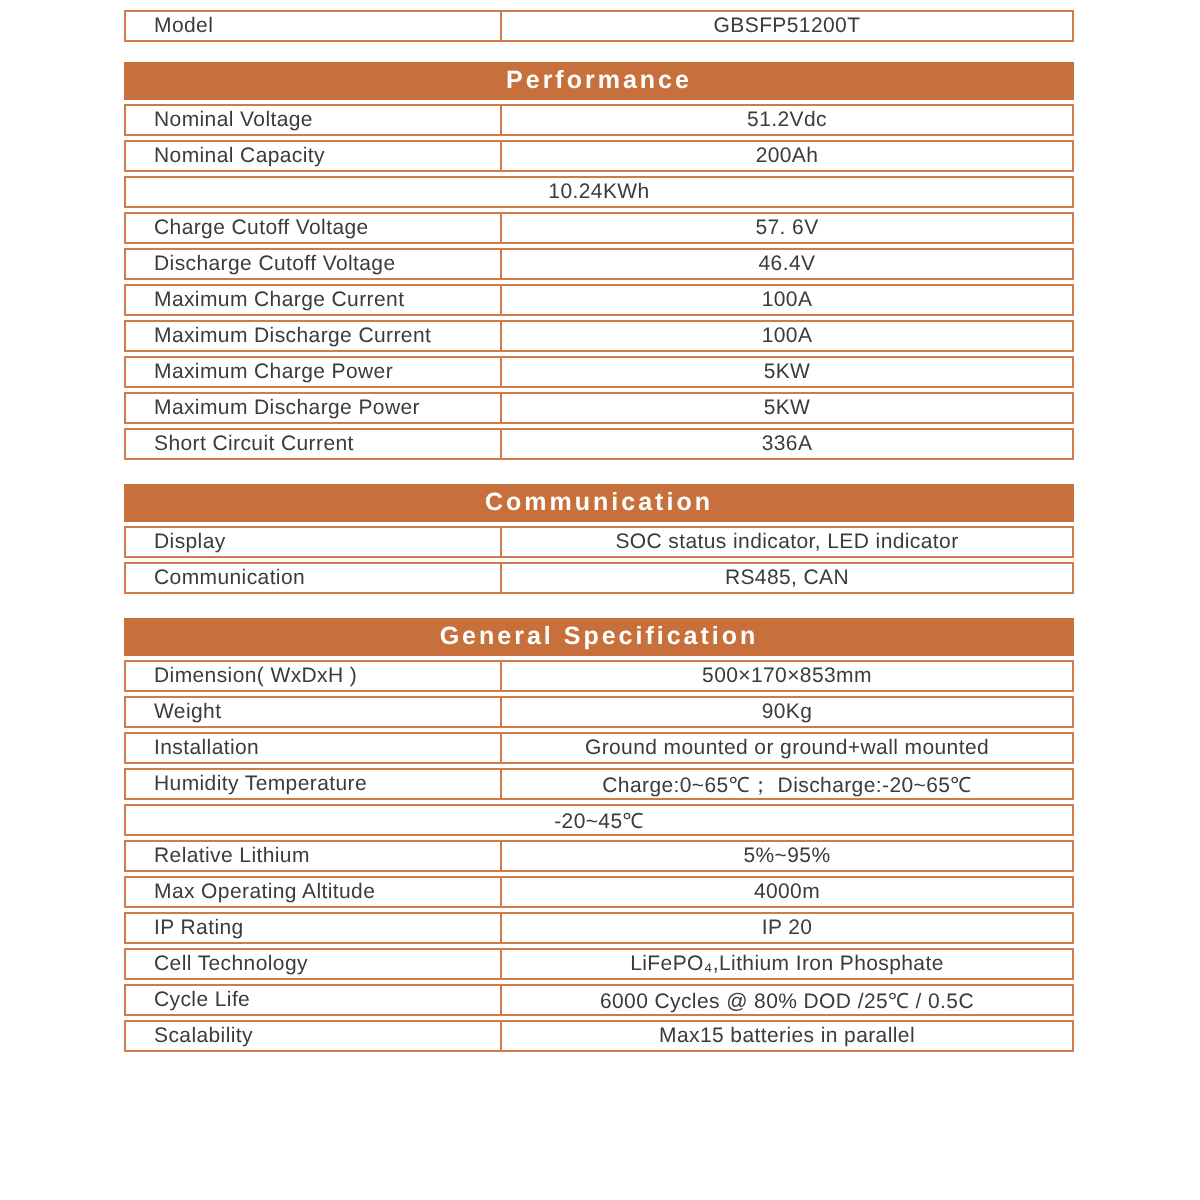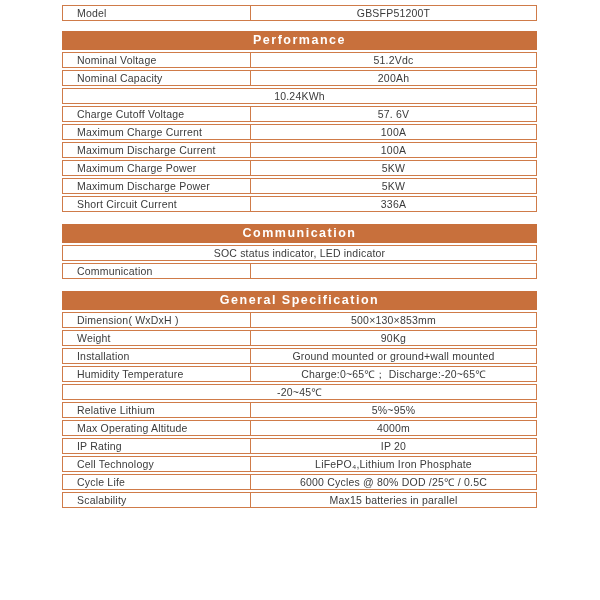--- a/index.html
+++ b/index.html
@@ -75,20 +75,24 @@
       <div class="cell value">200Ah</div>
     </div>
     <div class="row">
       <div class="cell value">10.24KWh</div>
     </div>
     <div class="row">
       <div class="cell label">Charge Cutoff Voltage</div>
       <div class="cell value">57. 6V</div>
     </div>
     <div class="row">
+      <div class="cell label">Discharge Cutoff Voltage</div>
+      <div class="cell value">46.4V</div>
+    </div>
+    <div class="row">
       <div class="cell label">Maximum Charge Current</div>
       <div class="cell value">100A</div>
     </div>
     <div class="row">
       <div class="cell label">Maximum Discharge Current</div>
       <div class="cell value">100A</div>
     </div>
     <div class="row">
       <div class="cell label">Maximum Charge Power</div>
       <div class="cell value">5KW</div>
@@ -99,32 +103,34 @@
     </div>
     <div class="row">
       <div class="cell label">Short Circuit Current</div>
       <div class="cell value">336A</div>
     </div>
   </div>
 
   <div class="section">
     <div class="section-header">Communication</div>
     <div class="row">
+      <div class="cell label">Display</div>
       <div class="cell value">SOC status indicator, LED indicator</div>
     </div>
     <div class="row">
       <div class="cell label">Communication</div>
+      <div class="cell value">RS485, CAN</div>
     </div>
   </div>
 
   <div class="section">
     <div class="section-header">General Specification</div>
     <div class="row">
       <div class="cell label">Dimension( WxDxH )</div>
-      <div class="cell value">500×130×853mm</div>
+      <div class="cell value">500×170×853mm</div>
     </div>
     <div class="row">
       <div class="cell label">Weight</div>
       <div class="cell value">90Kg</div>
     </div>
     <div class="row">
       <div class="cell label">Installation</div>
       <div class="cell value">Ground mounted or ground+wall mounted</div>
     </div>
     <div class="row">

